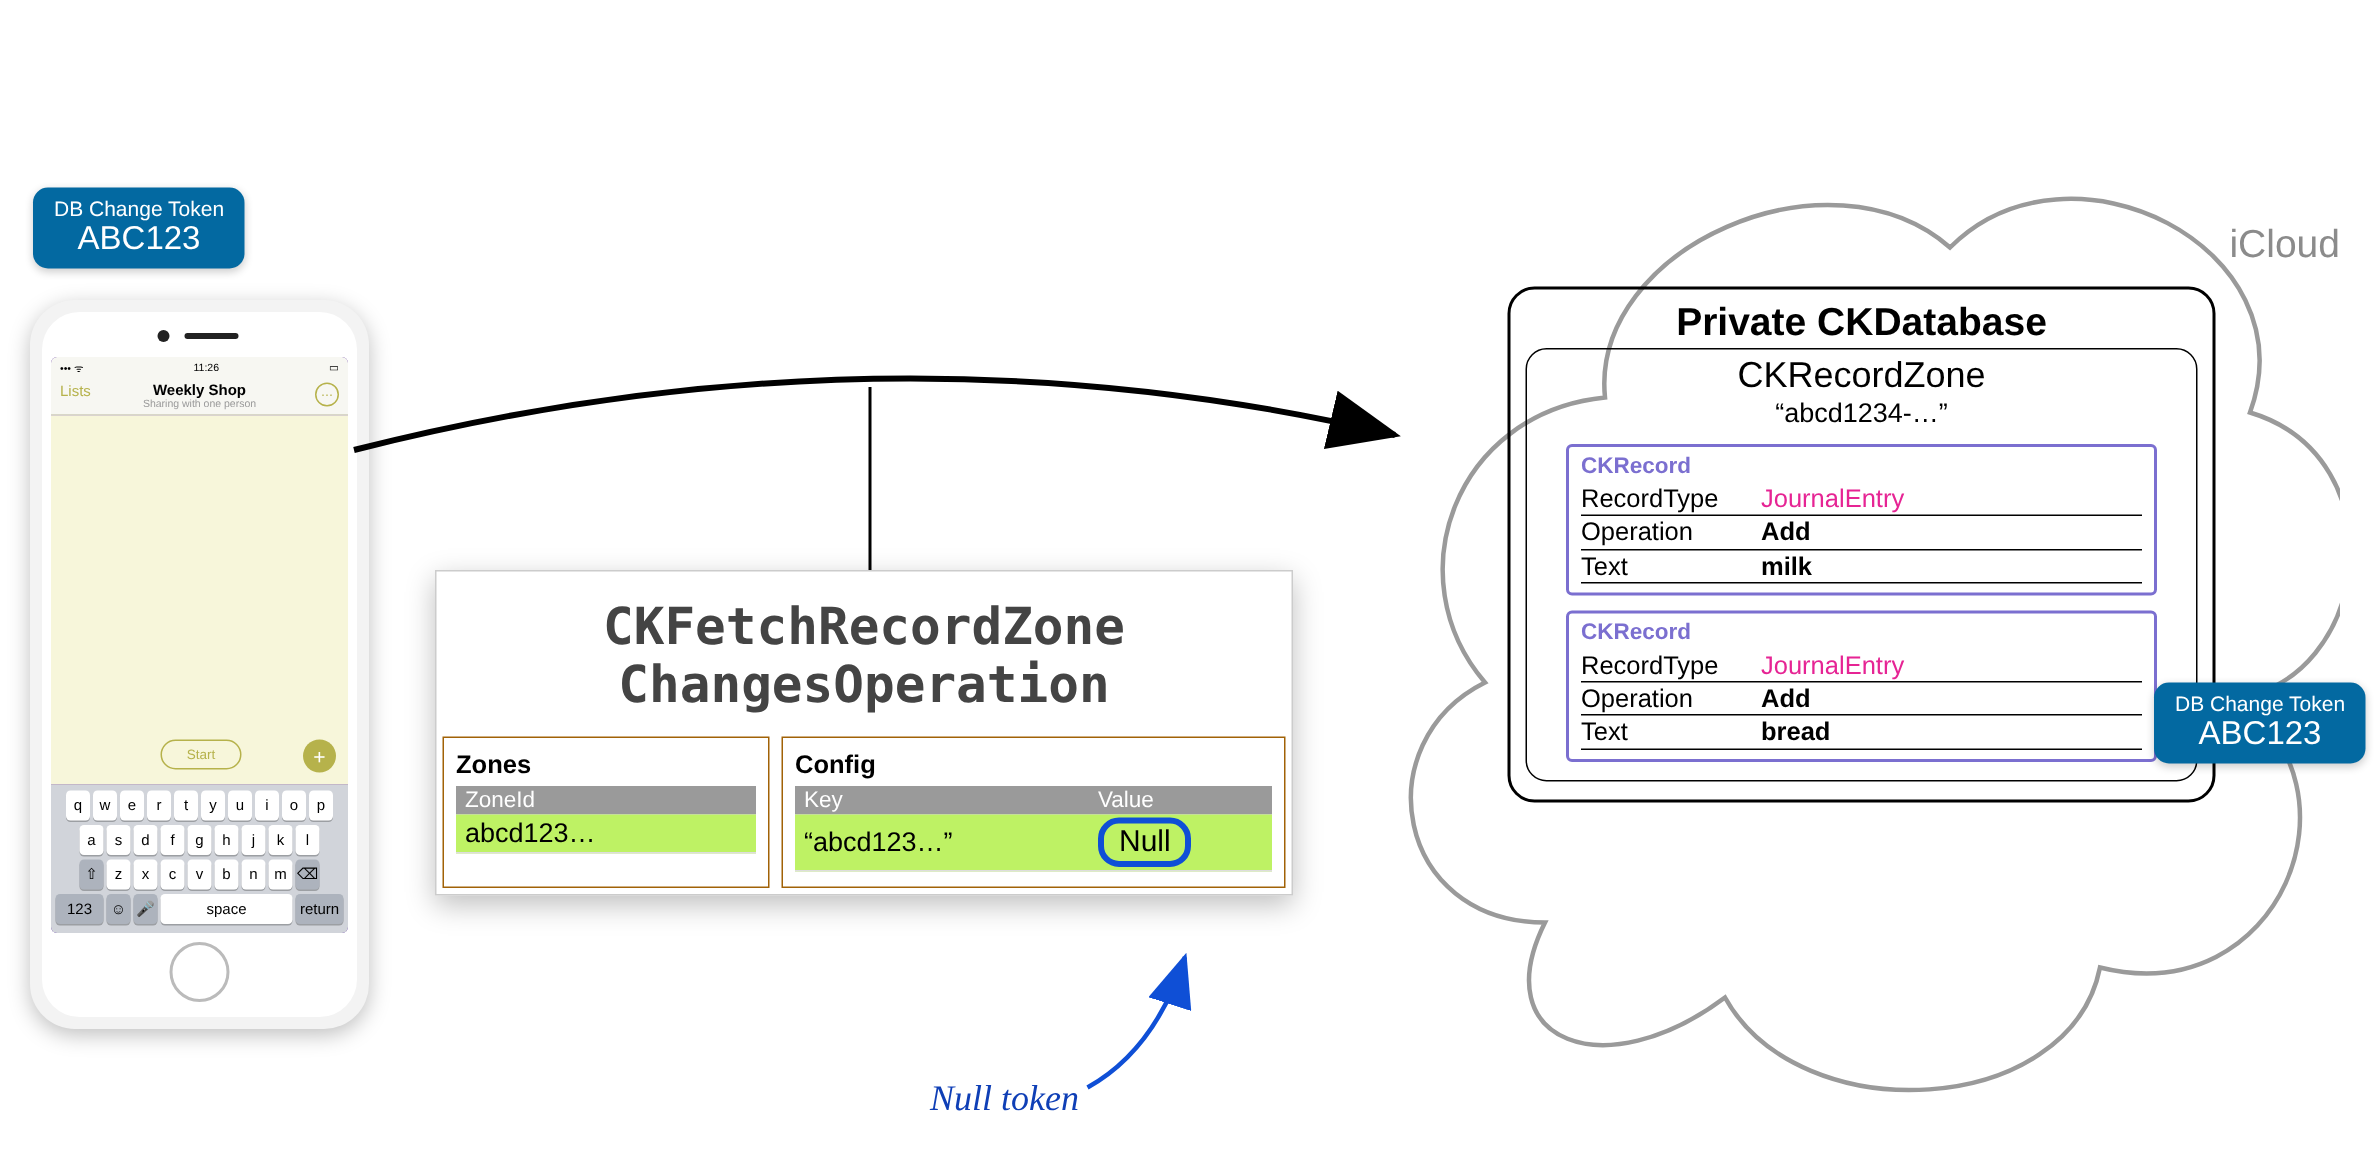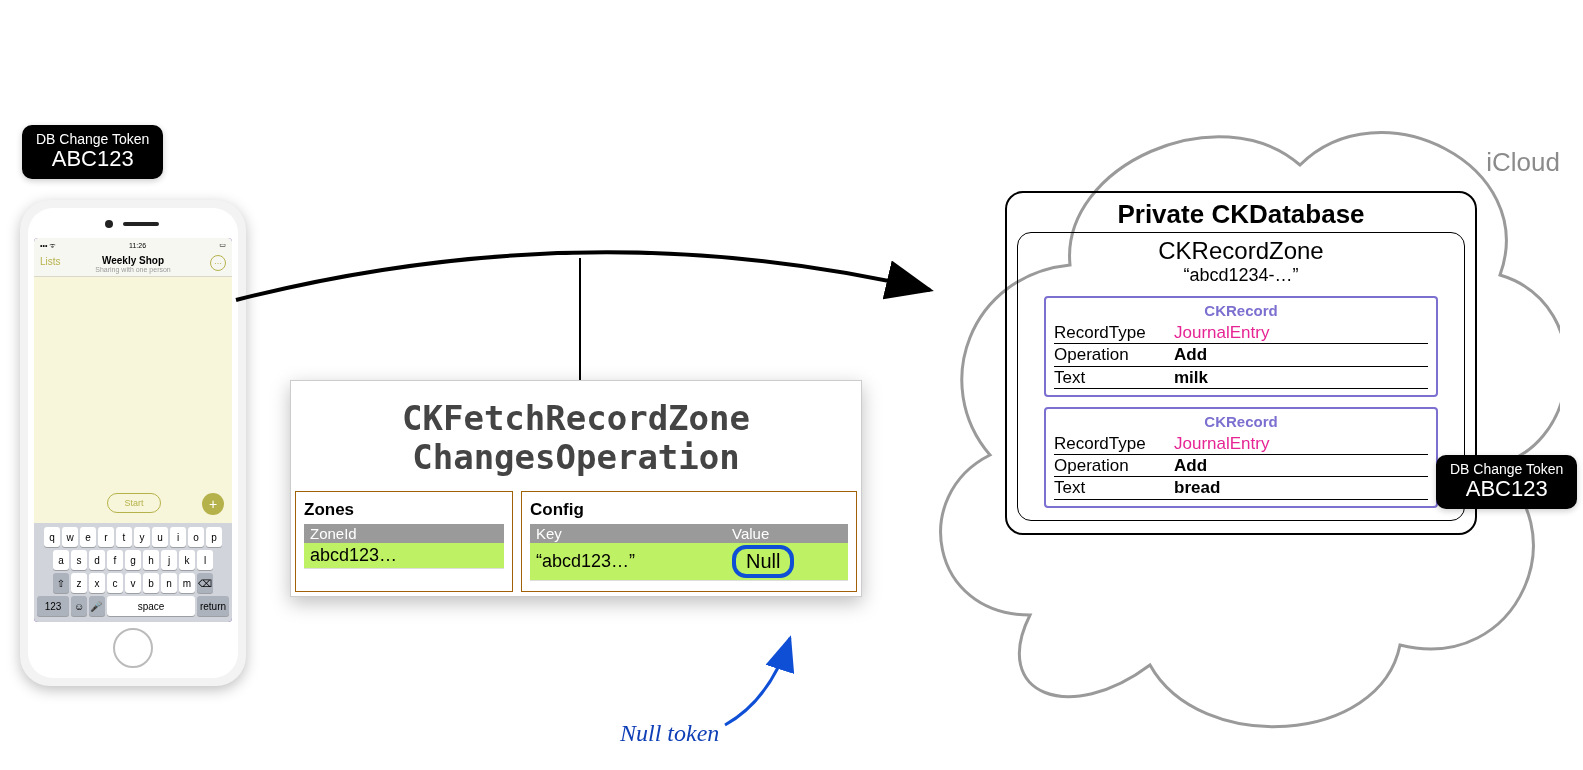--- a/index.html
+++ b/index.html
@@ -22,21 +22,21 @@
   .add-btn{position:absolute;right:8px;bottom:8px;width:22px;height:22px;border-radius:50%;background:#b6b24b;color:#fff;display:flex;align-items:center;justify-content:center;font-size:14px}
   .keyboard{background:#d1d4da;padding:4px 3px 3px}
   .kb-row{display:flex;justify-content:center;gap:2px;margin-bottom:3px}
   .key{background:#fff;border-radius:3px;box-shadow:0 1px 0 rgba(0,0,0,.25);font-size:10px;width:16px;height:20px;display:flex;align-items:center;justify-content:center}
   .key.gray{background:#adb3bd;color:#000}
   .key.wide{width:32px}
   .key.space{flex:1;width:auto}
   .home-btn{position:absolute;bottom:10px;left:50%;transform:translateX(-50%);width:36px;height:36px;border:2px solid #bbb;border-radius:50%}
 
   
-  .token-badge{position:absolute;background:#000000;border-radius:10px;color:#fff;text-align:center;padding:6px 14px 8px;box-shadow:0 2px 6px rgba(0,0,0,.2)}
+  .token-badge{position:absolute;background:#0369a1;border-radius:10px;color:#fff;text-align:center;padding:6px 14px 8px;box-shadow:0 2px 6px rgba(0,0,0,.2)}
   .token-badge .tt{font-size:14px}
   .token-badge .tv{font-size:22px;font-weight:400;line-height:1.1}
 
   
   .op-box{position:absolute;left:290px;top:380px;width:570px;background:#fff;border:1px solid #ccc;box-shadow:0 6px 18px rgba(0,0,0,.25)}
   .op-title{font-family:ui-monospace,Menlo,Consolas,monospace;font-size:34px;font-weight:700;text-align:center;color:#444;padding:18px 10px 10px;line-height:1.15}
   .op-panels{display:flex;gap:0;border-top:0}
   .panel{flex:1;border:1px solid #a16207;margin:4px;padding:8px 8px 10px}
   .panel:first-child{flex:0 0 200px}
   .panel h4{margin:0 0 4px;font-size:17px;font-weight:700}
@@ -49,21 +49,21 @@
   
   .cloud-wrap{position:absolute;left:900px;top:55px;width:660px;height:700px}
   .cloud-wrap svg.cloud-shape{position:absolute;inset:0}
   .icloud-label{position:absolute;top:92px;left:0;right:0;text-align:right;font-size:26px;color:#8b8b8b}
   .db-box{position:absolute;top:136px;left:105px;width:448px;border:2.5px solid #000;border-radius:18px;padding:6px 10px 12px}
   .db-title{text-align:center;font-size:26px;font-weight:700;margin-bottom:2px}
   .zone-box{border:1.5px solid #000;border-radius:14px;padding:4px 26px 12px}
   .zone-title{text-align:center;font-size:24px}
   .zone-sub{text-align:center;font-size:18px;margin-bottom:8px}
   .record{border:2px solid #7b6fd0;border-radius:4px;padding:4px 8px 6px;margin-top:10px}
-  .record-label{text-align:center;color:#7b6fd0;font-weight:700;font-size:15px;margin-bottom:3px}
+  .record-label{color:#7b6fd0;font-weight:700;font-size:15px;margin-bottom:3px}
   .kv-row{display:flex;font-size:17px;line-height:1.25}
   .kv-row .k{flex:0 0 120px}
   .kv-row .v{flex:1;font-weight:600}
   .kv-row .v.pink{color:#e62494;font-weight:400}
   .underline-row{border-bottom:1px solid #000;border-top:1px solid #000}
   .underline-row2{border-bottom:1px solid #000}
 
   
   svg.arrows{position:absolute;left:0;top:0;width:1583px;height:770px;pointer-events:none}
 

